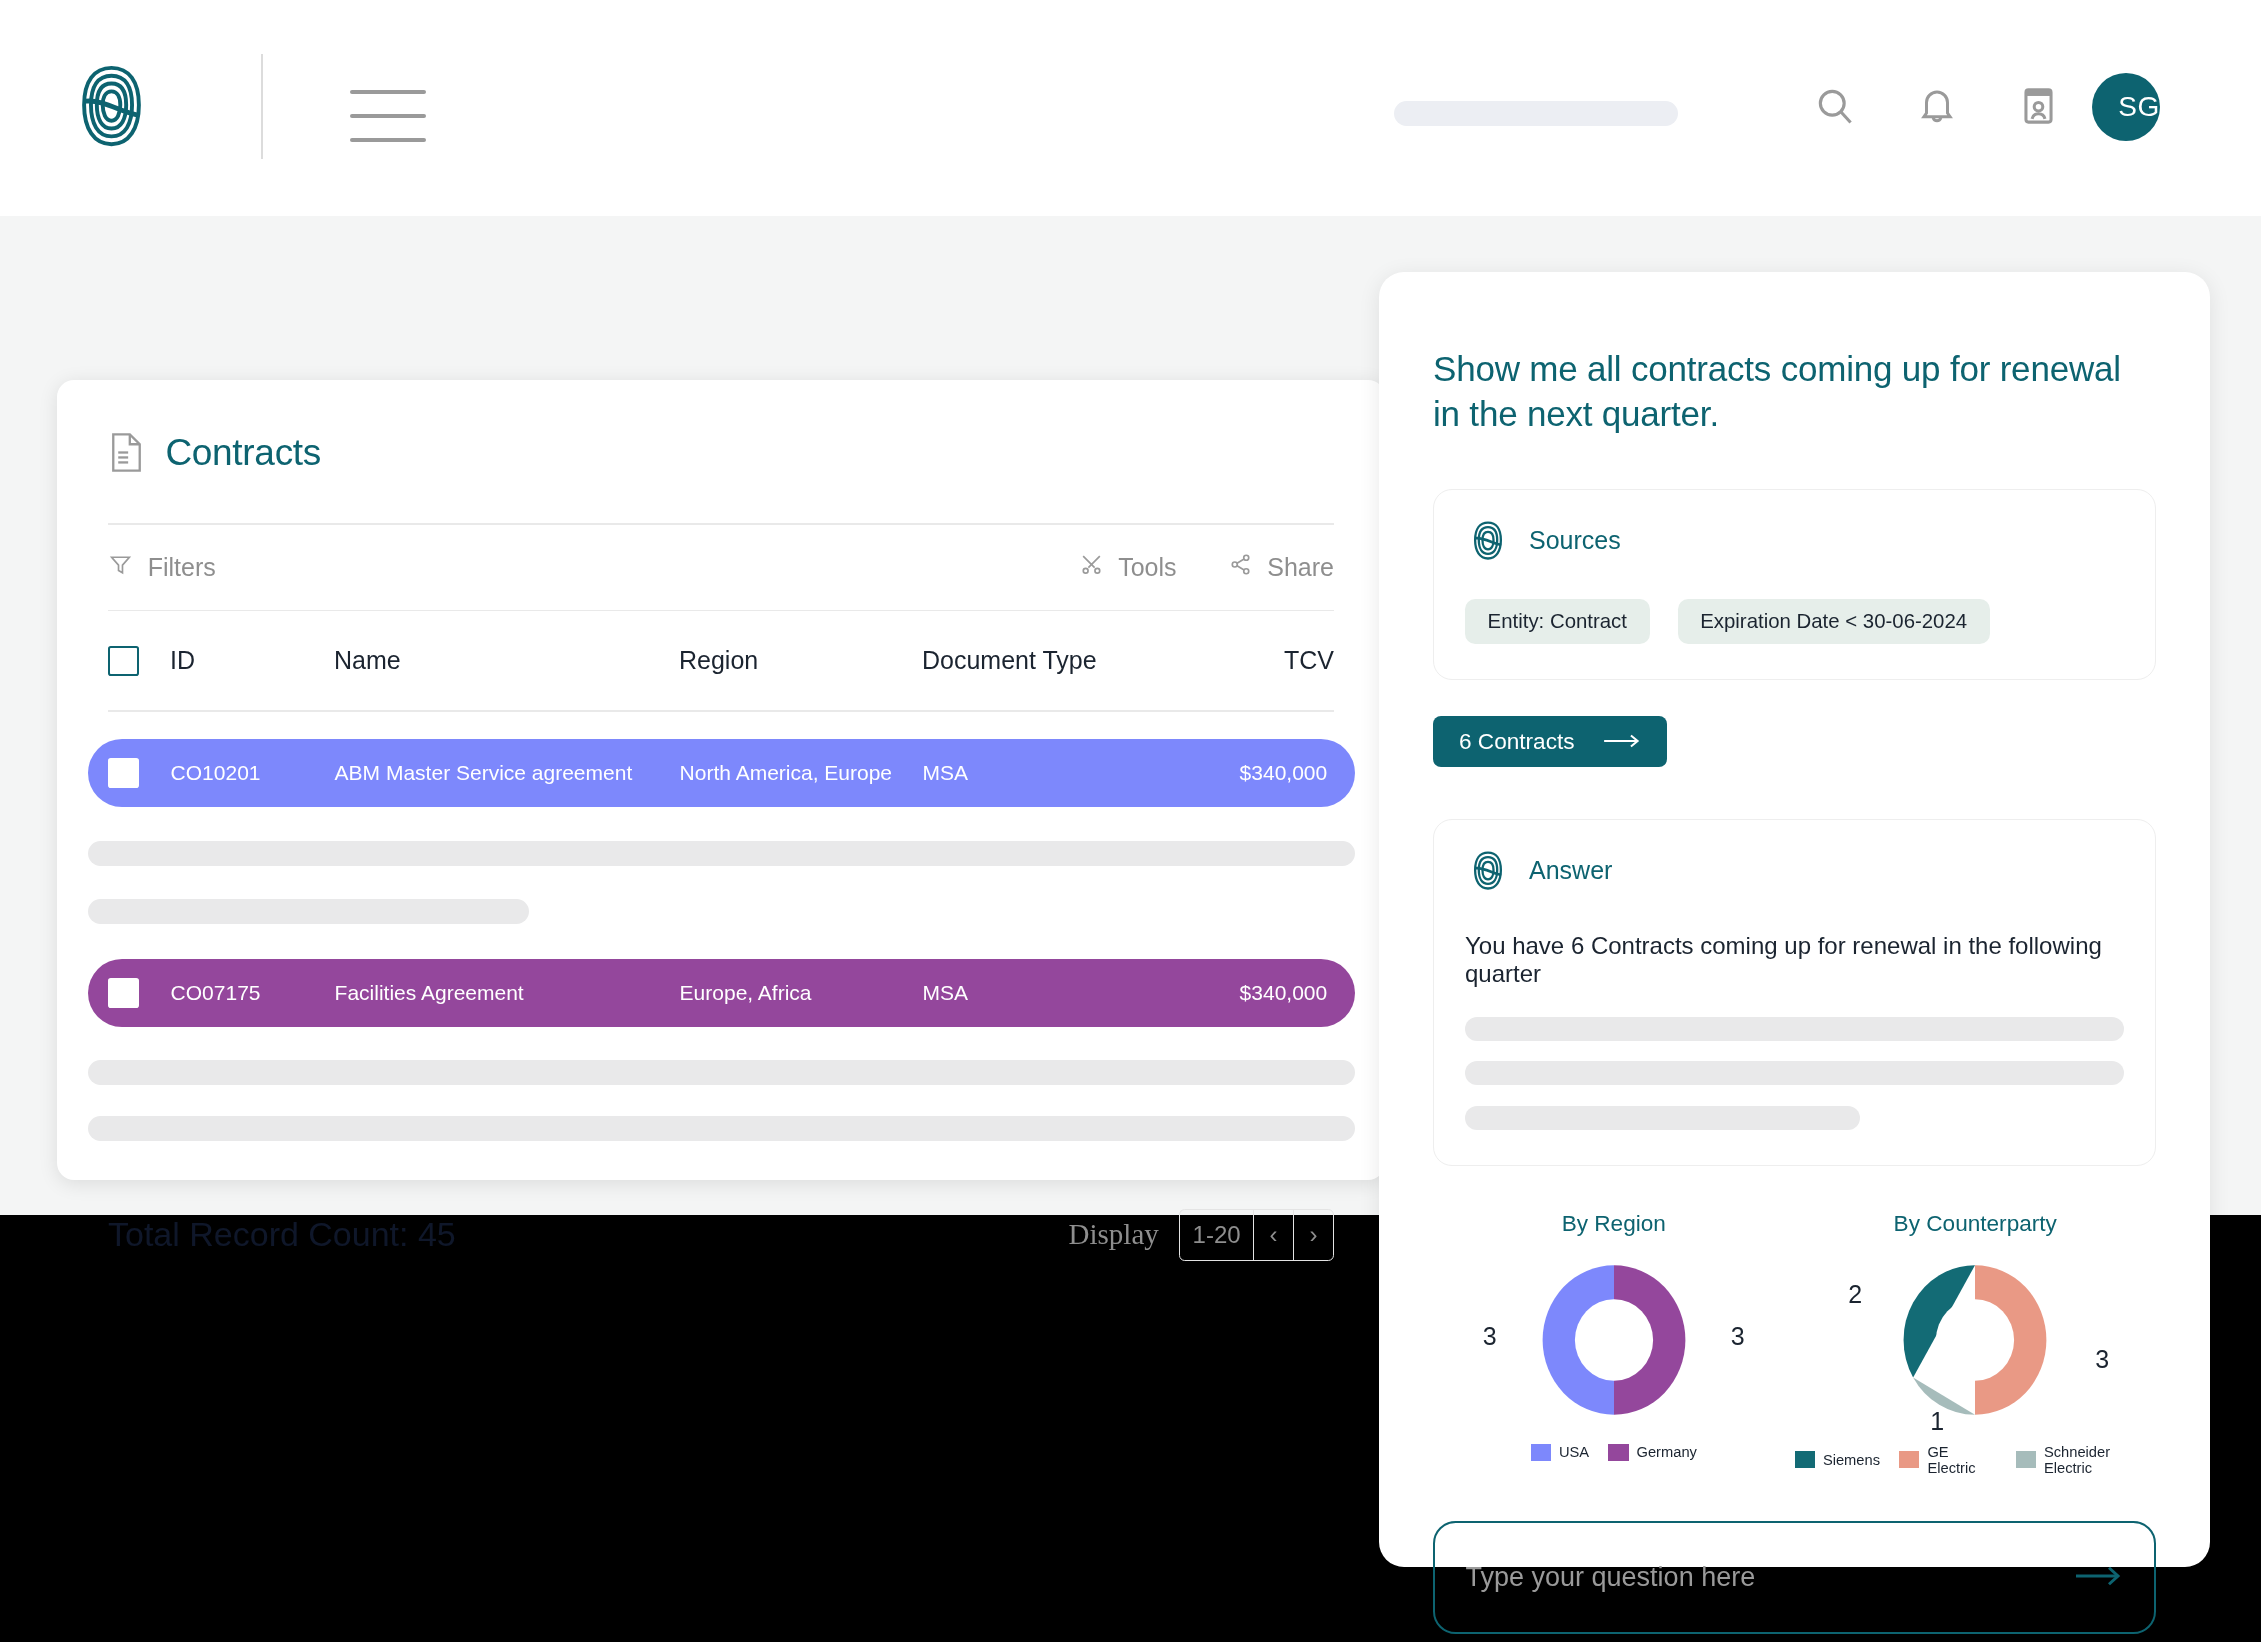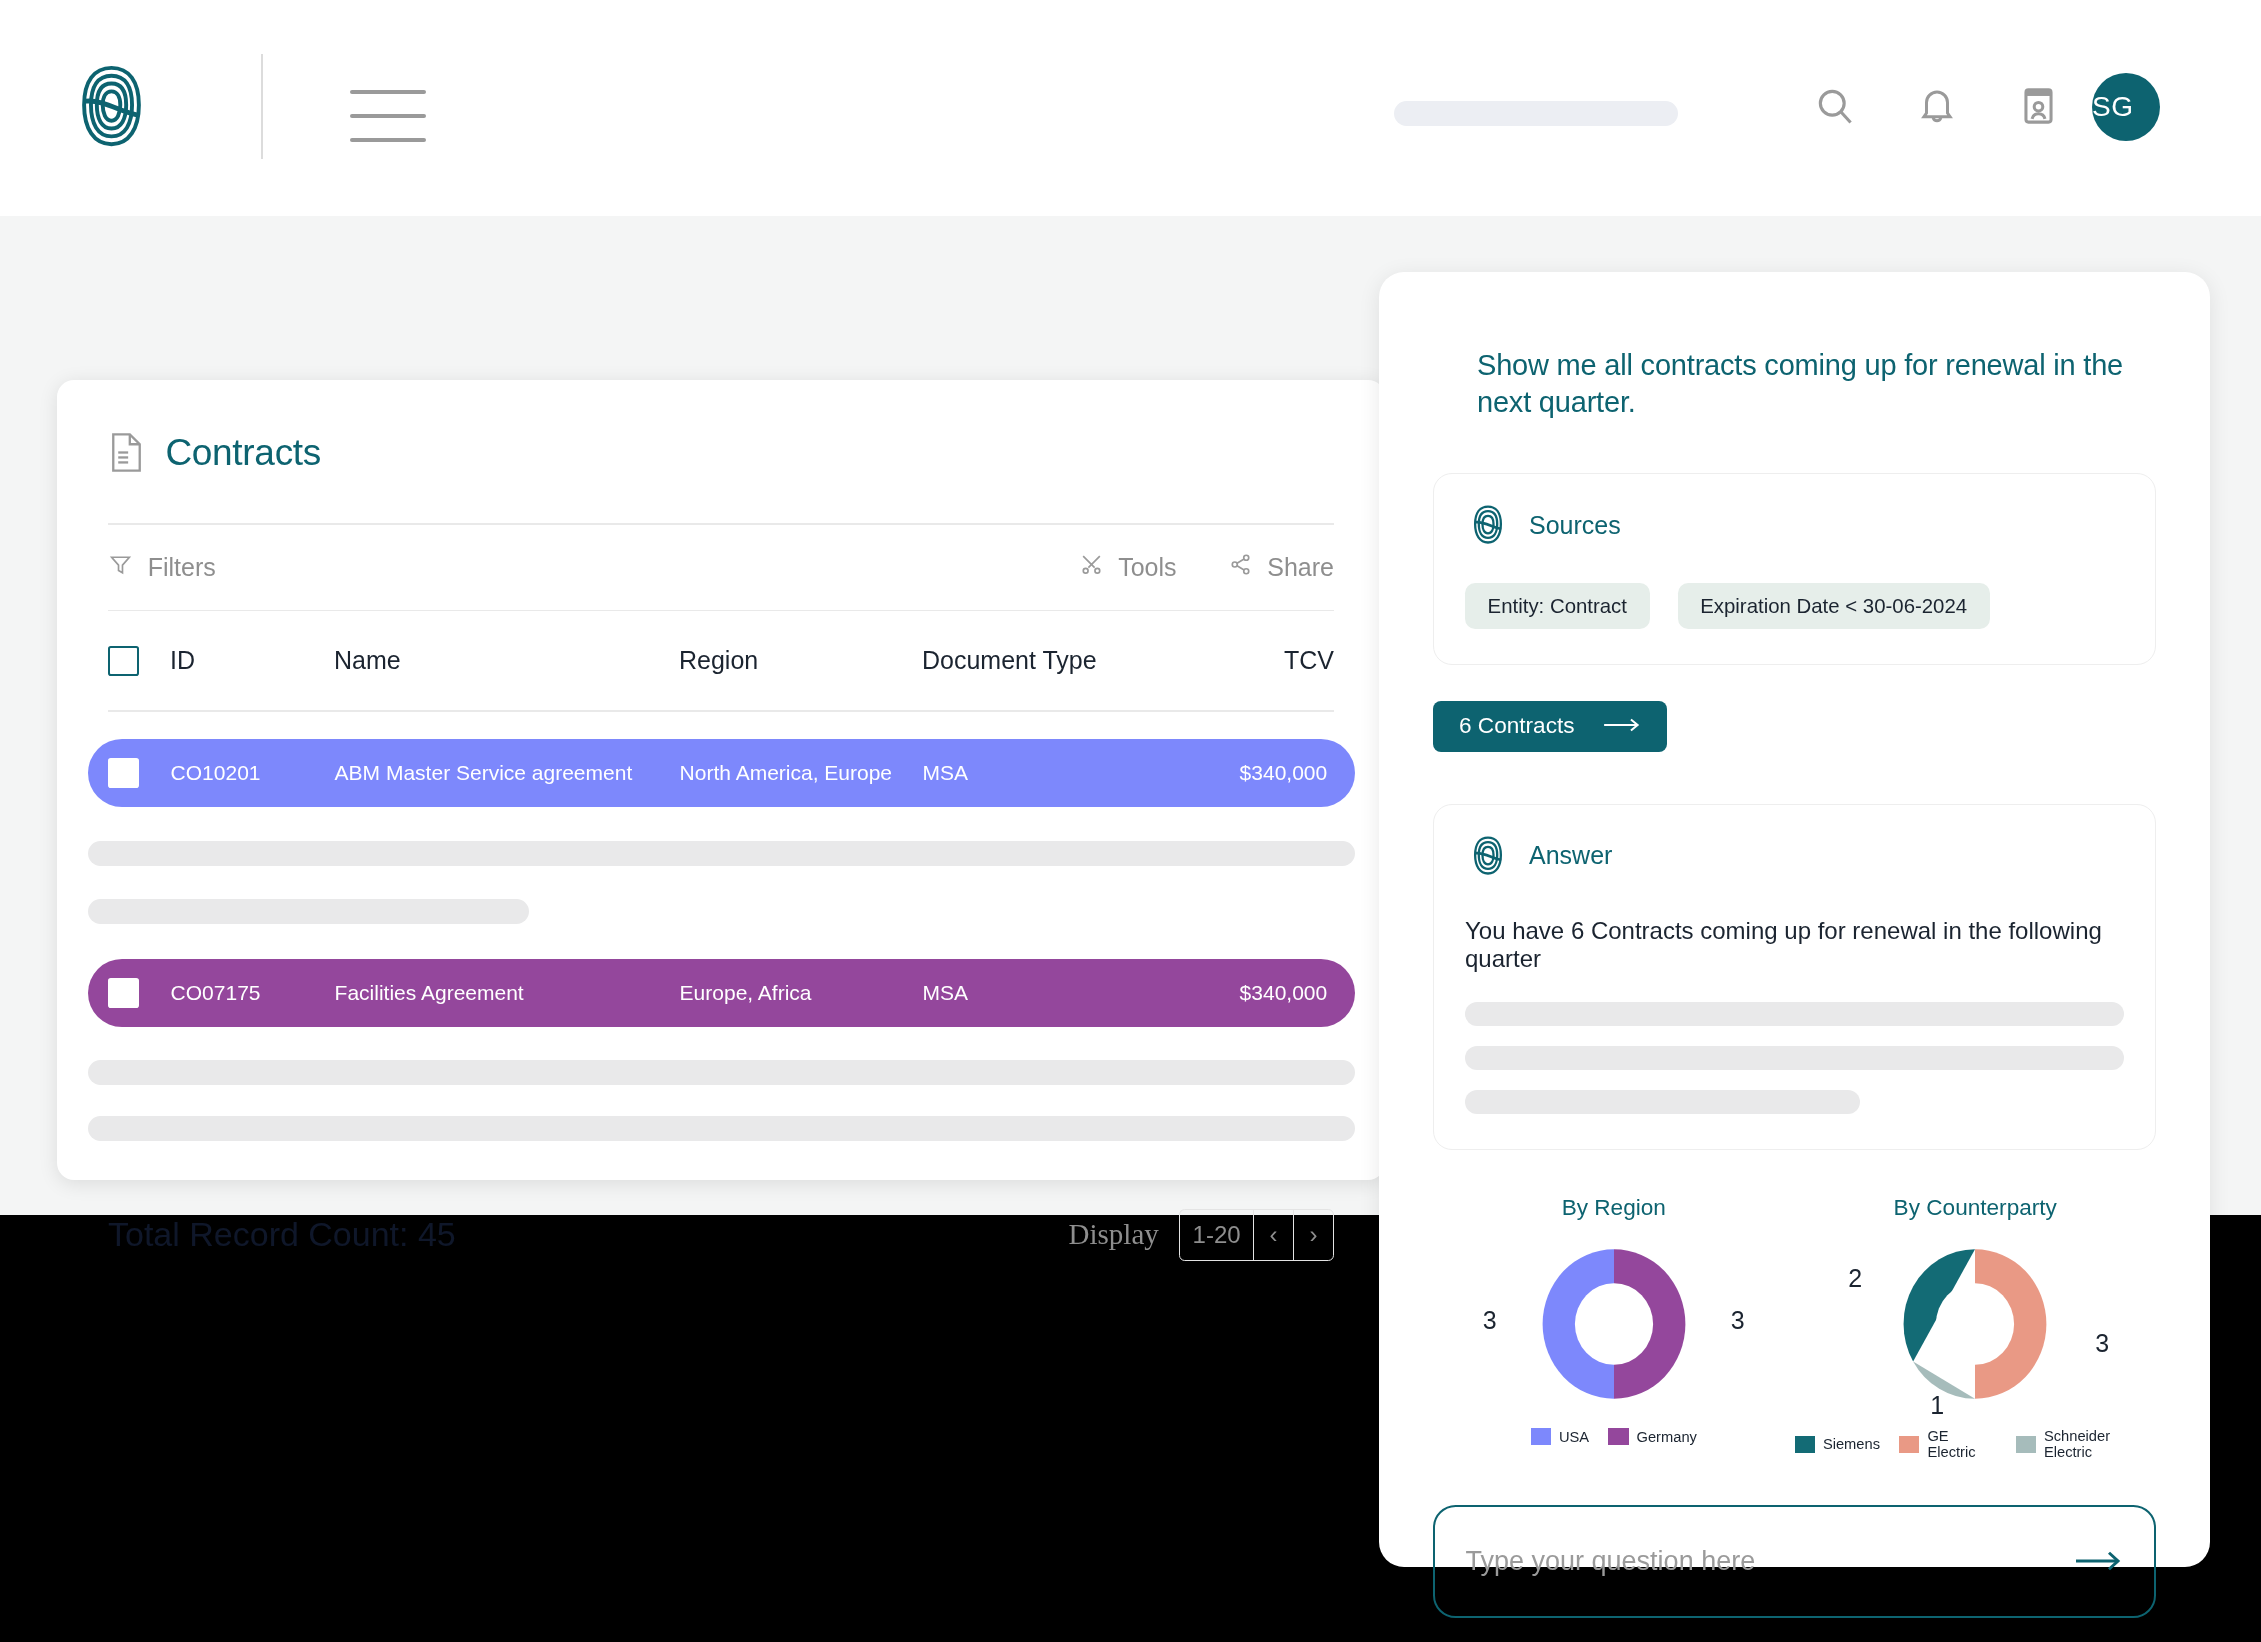--- a/index.html
+++ b/index.html
@@ -35,21 +35,21 @@
   .hamburger span:last-child { margin-bottom: 0; }
   .nav-searchpill {
     position: absolute; left: 1394px; top: 101px; width: 284px; height: 25px;
     background: #eceef3; border-radius: 12.4px;
   }
   .nav-icons { position: absolute; left: 1809px; top: 79px; display: flex; gap: 51px; align-items: center; }
   .nav-icon { width: 51px; height: 54px; display: flex; align-items: center; justify-content: center; }
   .avatar {
     position: absolute; left: 2092px; top: 73px; width: 68px; height: 68px;
     border-radius: 50%; background: #0d6370; color: #ffffff;
-    display: flex; align-items: center; justify-content: flex-start;
+    display: flex; align-items: center; justify-content: flex-end;
     font-size: 28px; letter-spacing: 0.6px;
   }
   .page-bg {
     position: absolute; left: 0; top: 216px; width: 2261px; height: 999px;
     background: #f4f5f5;
   }
 
   
   .contracts-card {
     position: absolute; left: 57px; top: 380px; width: 1328px; height: 800px;
@@ -115,23 +115,22 @@
   }
 
   
   .assistant {
     position: absolute; left: 1379px; top: 272px; width: 831px; height: 1295px;
     background: #ffffff; border-radius: 25px;
     box-shadow: 0 4.5px 22.6px rgba(0,0,0,0.09);
     padding: 34px 54px;
   }
   .question {
-    font-size: 29px; line-height: 1.28; color: #0d6370; letter-spacing: -0.2px;
+    font-size: 35px; line-height: 1.28; color: #0d6370; letter-spacing: -0.2px;
     padding-top: 41px;
-    margin-left: 44px;
   }
   .subcard {
     margin-top: 52px; border: 1.7px solid #eeeeee; border-radius: 19px; padding: 28px 31px 35px 31px;
   }
   .subcard-head { display: flex; align-items: center; gap: 18px; }
   .subcard-logo { width: 46px; height: 46px; }
   .subcard-title { font-size: 25px; color: #0d6370; }
   .chips { display: flex; gap: 28px; margin-top: 35px; flex-wrap: wrap; }
   .chip {
     background: #e6eeea; border-radius: 10.2px; padding: 11.3px 22.6px;

